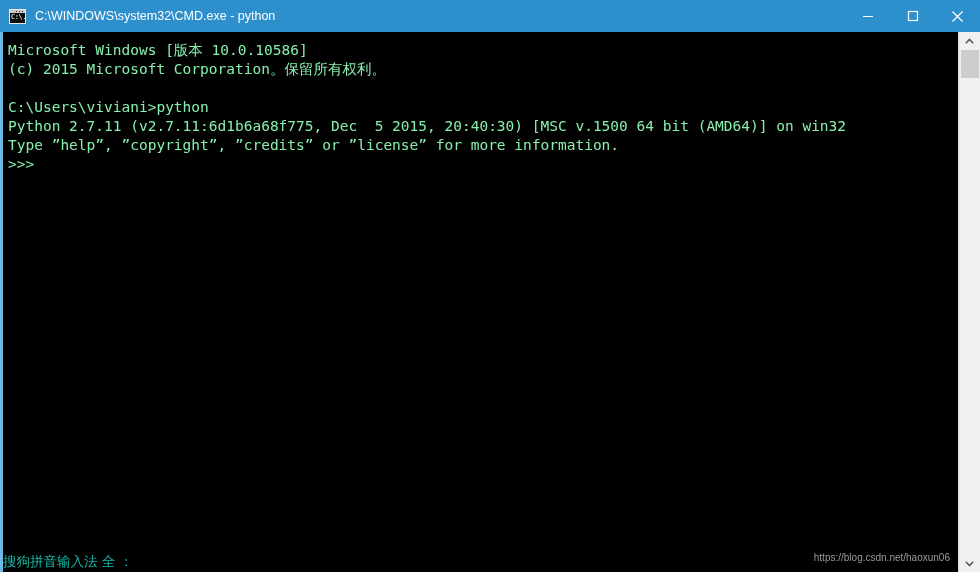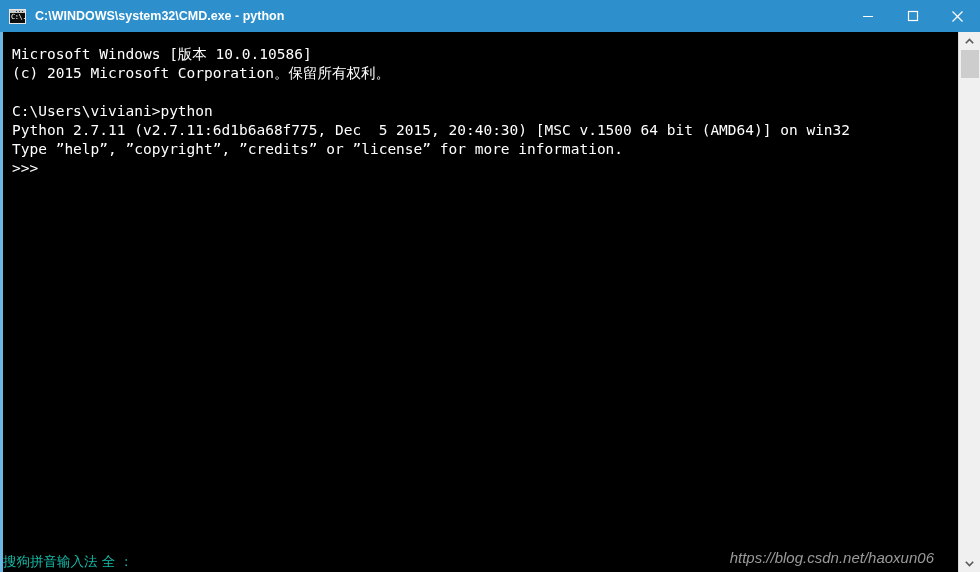--- a/index.html
+++ b/index.html
@@ -72,21 +72,20 @@
     letter-spacing: -0.5px;
     white-space: nowrap;
   }
   #window-title {
     color: #ffffff;
     font-size: 12.5px;
     line-height: 32px;
     white-space: nowrap;
     overflow: hidden;
     text-overflow: ellipsis;
-    font-weight: bold;
   }
   #titlebar-buttons {
     display: flex;
     flex: 0 0 auto;
     height: 32px;
   }
   .winbtn {
     width: 45px;
     height: 32px;
     display: flex;
@@ -111,51 +110,50 @@
     top: 32px;
     width: 955px;
     height: 540px;
     background: #000000;
     overflow: hidden;
   }
   #console-text {
     position: absolute;
     left: -3px;
     top: 1px;
-    margin: 0;
-    padding: 12px;
+    margin: 8px;
+    padding: 0;
     font-family: "DejaVu Sans Mono", "Liberation Mono", monospace;
     font-size: 14.5px;
     line-height: 19px;
-    color: #ffffff;
+    color: #86efac;
     white-space: pre;
     letter-spacing: 0px;
   }
   
   #ime-bar {
     position: absolute;
     left: 0;
     bottom: 2px;
     font-family: "DejaVu Sans", sans-serif;
     font-size: 13.5px;
     line-height: 18px;
     color: #14b8a6;
     white-space: pre;
   }
   
   #watermark {
     position: absolute;
-    right: 24px;
+    right: 8px;
     bottom: 6px;
     font-family: "Liberation Sans", sans-serif;
-    font-size: 15px;
+    font-size: 10px;
     line-height: 16px;
     color: #9a9a9a;
     white-space: nowrap;
-    font-style: italic;
   }
   
   #scrollbar {
     position: absolute;
     right: 0;
     top: 32px;
     width: 22px;
     height: 540px;
     background: #f0f0f0;
     border-left: 1px solid #d8d8d8;

